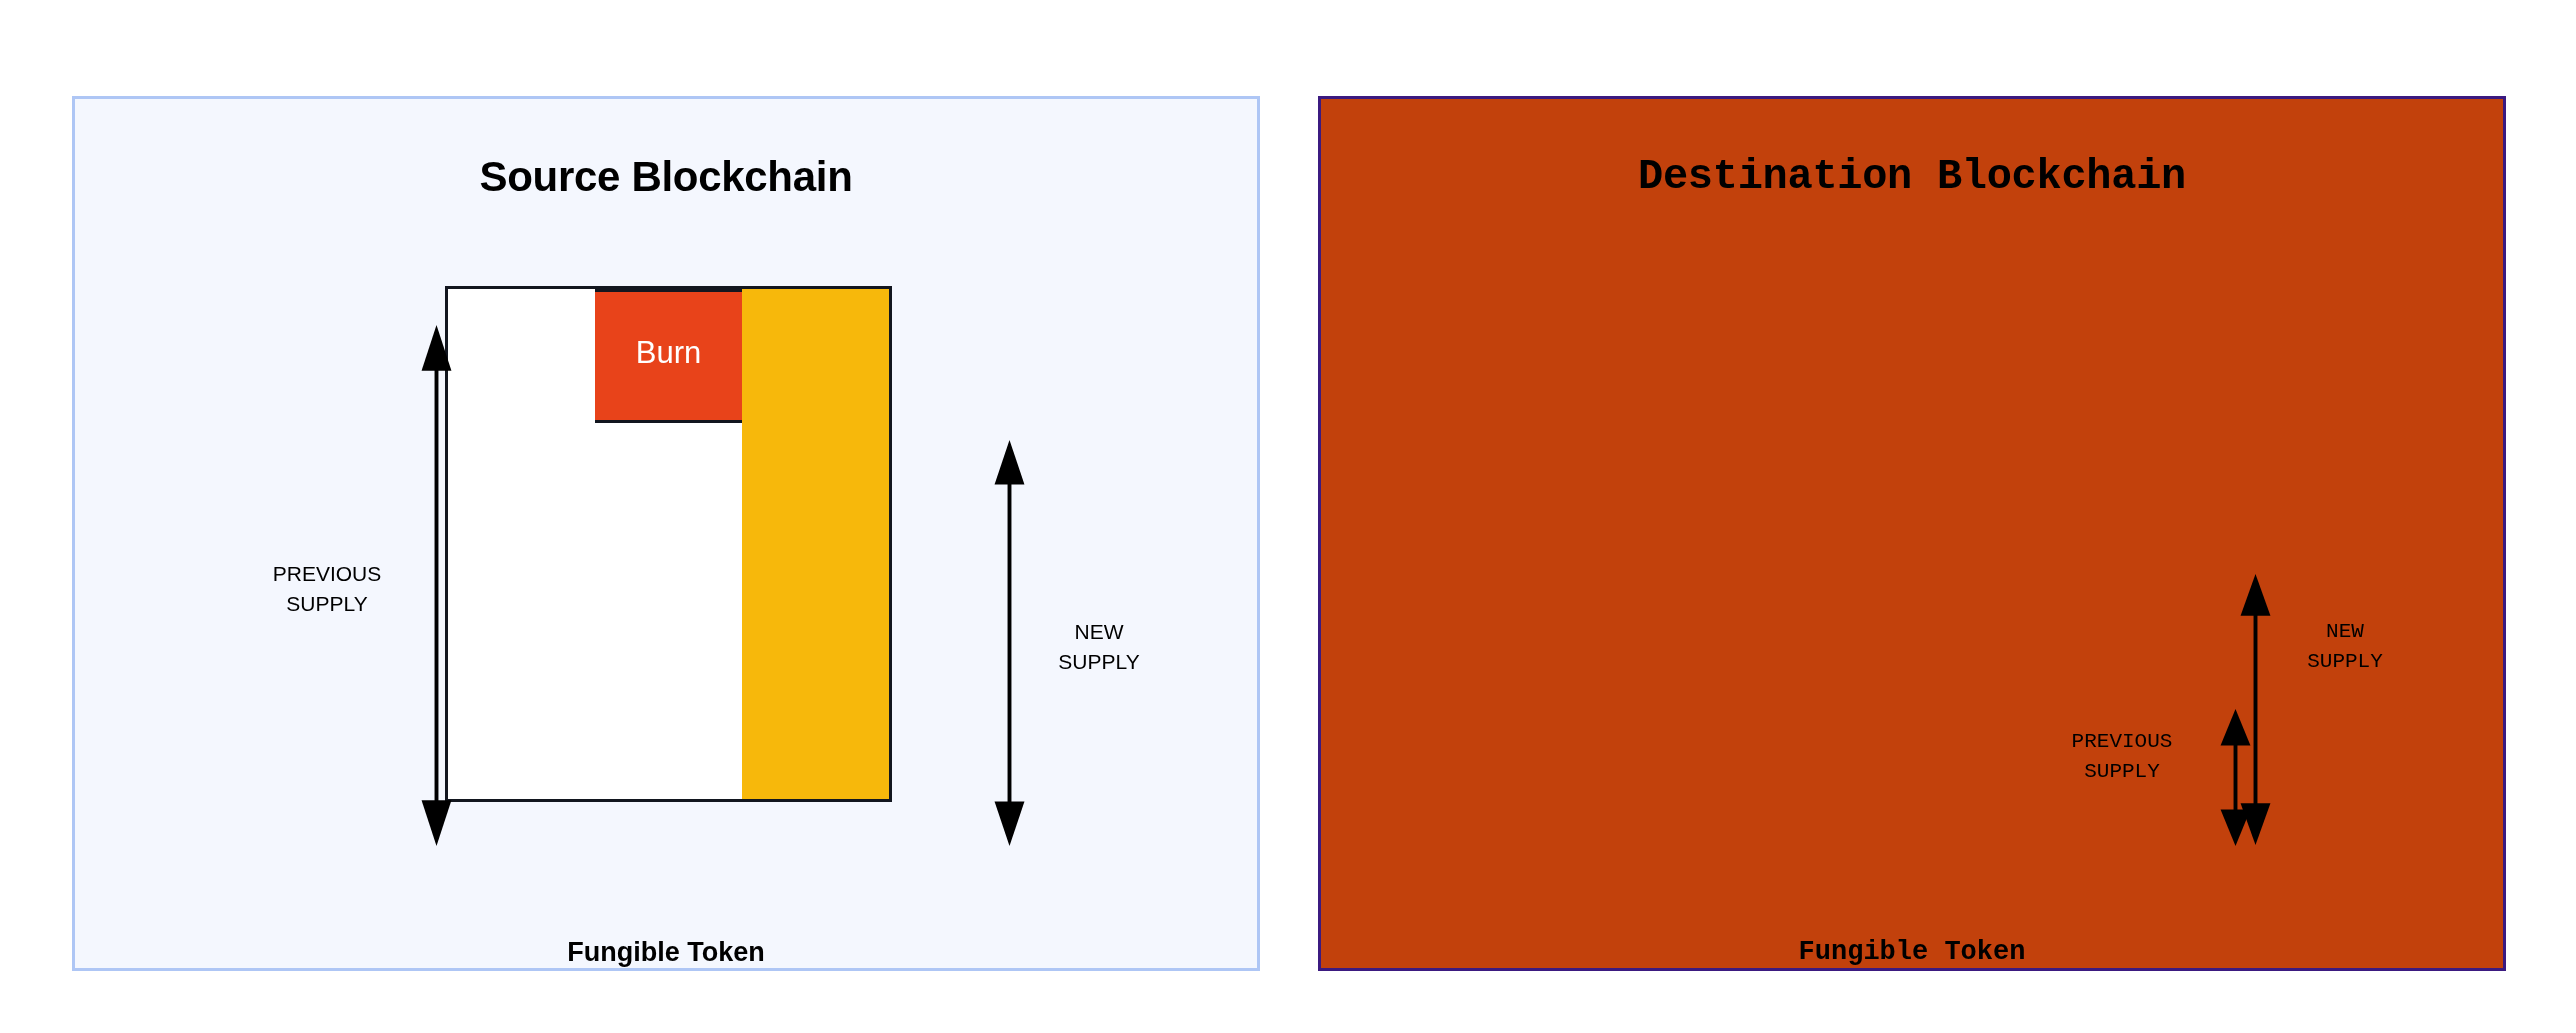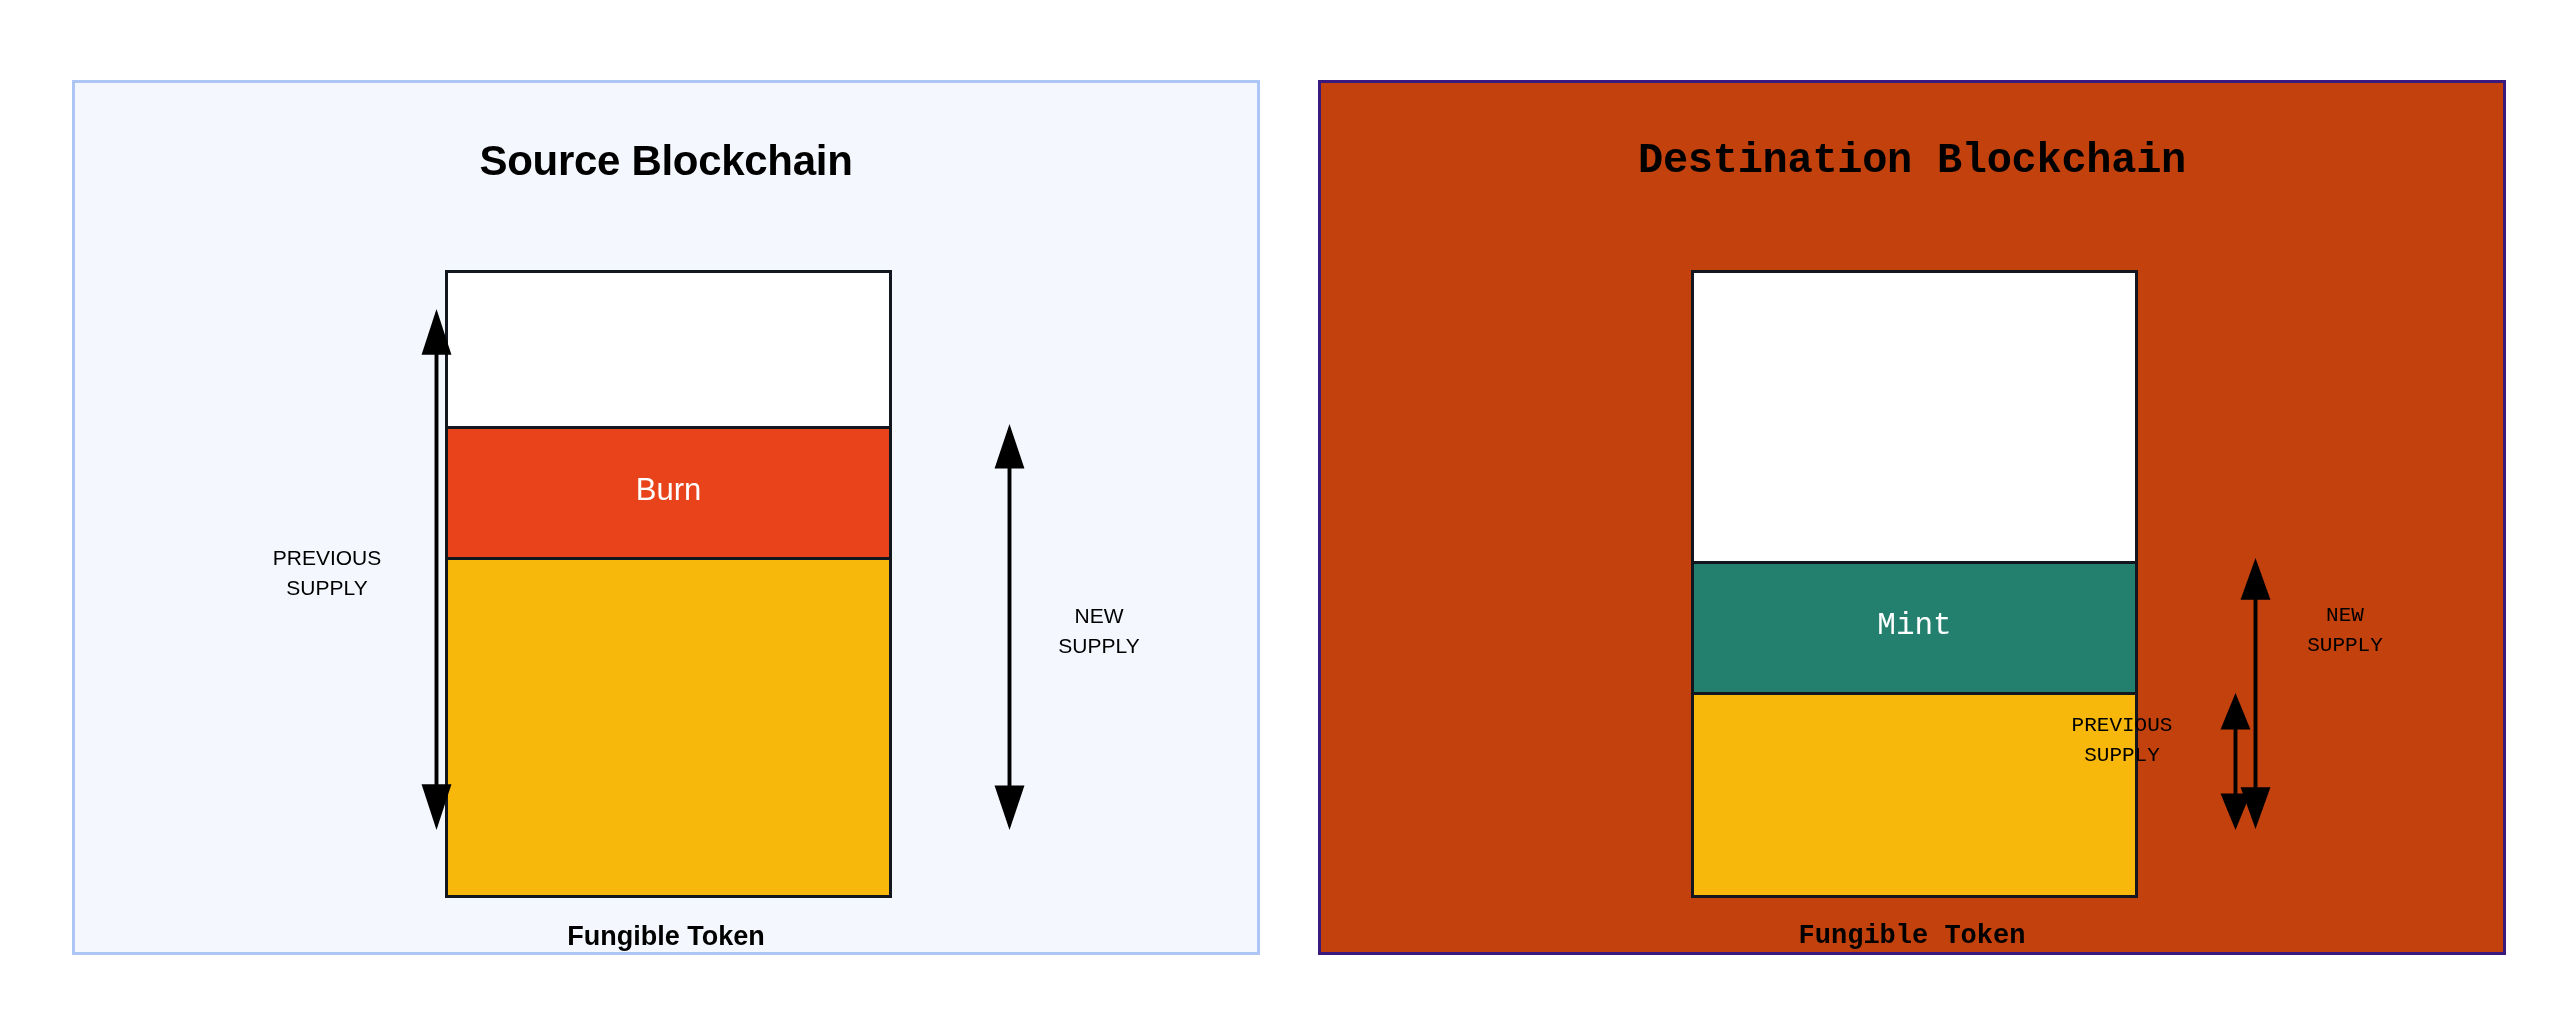--- a/index.html
+++ b/index.html
@@ -18,21 +18,21 @@
     position: relative;
     width: 2576px;
     height: 1033px;
     background: #ffffff;
   }
 
   
   .panel {
     position: absolute;
     box-sizing: border-box;
-    top: 80px;
+    top: 96px;
     height: 875px;
     width: 1188px;
     padding-left: 40px;
   }
   .panel-source {
     left: 72px;
     background: #F4F7FE;
     border: 3.3px solid #AEC6F5;
   }
   .panel-destination {
@@ -67,25 +67,24 @@
     white-space: nowrap;
   }
 
   
   .token-bar {
     position: absolute;
     box-sizing: border-box;
     left: 370px;
     top: 187px;
     width: 447px;
-    height: 628px;
+    height: 516px;
     border: 3.3px solid #12161F;
     background: #ffffff;
     display: flex;
-    flex-direction: column;
   }
   .seg {
     position: relative;
     box-sizing: border-box;
     width: 100%;
     display: flex;
     align-items: center;
     justify-content: center;
   }
   .seg-empty {
@@ -190,31 +189,20 @@
     <div class="measure-label lbl-new-src">NEW
 SUPPLY</div>
 
     <div class="panel-footer">Fungible Token</div>
   </div>
 
   <div class="panel panel-destination">
 
     <div class="panel-title">Destination Blockchain</div>
 
-    <div class="token-bar">
-      <div class="seg seg-empty" style="height:288px">
-        <span class="seg-label"></span>
-      </div>
-      <div class="seg seg-mint" style="height:134px">
-        <span class="seg-label">Mint</span>
-      </div>
-      <div class="seg seg-existing" style="flex:1 1 auto">
-        <span class="seg-label"></span>
-      </div>
-    </div>
 
     <div class="measure m-prev-dst">
       <svg viewBox="0 0 60 210" preserveAspectRatio="none" aria-hidden="true">
         <line x1="30" y1="48" x2="30" y2="162" stroke="#000000" stroke-width="6"></line>
         <polygon points="30,0 7,56 53,56" fill="#000000"></polygon>
         <polygon points="30,210 7,154 53,154" fill="#000000"></polygon>
       </svg>
     </div>
     <div class="measure-label lbl-prev-dst">PREVIOUS
 SUPPLY</div>

